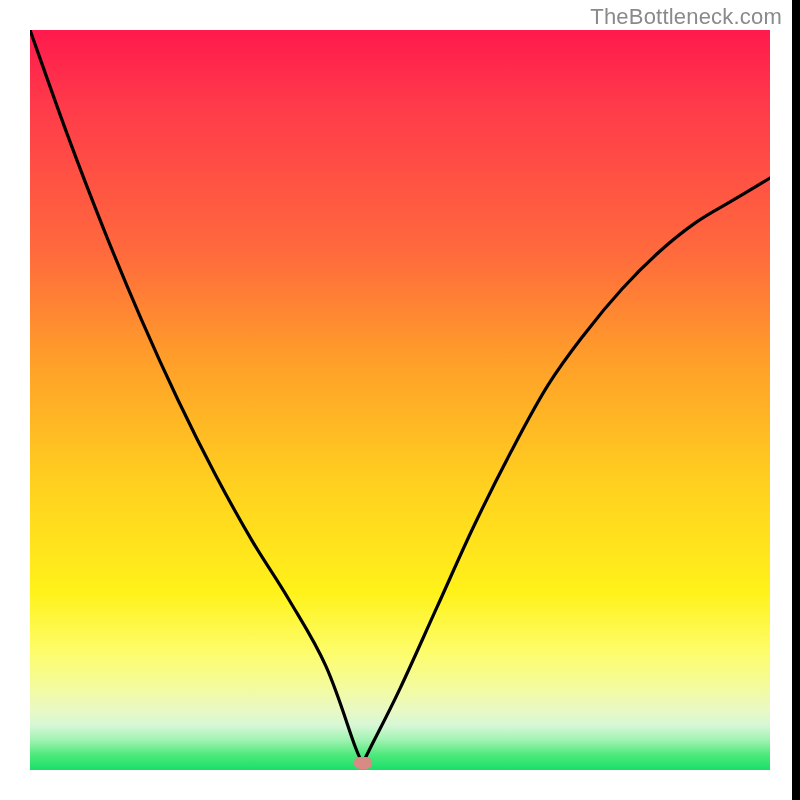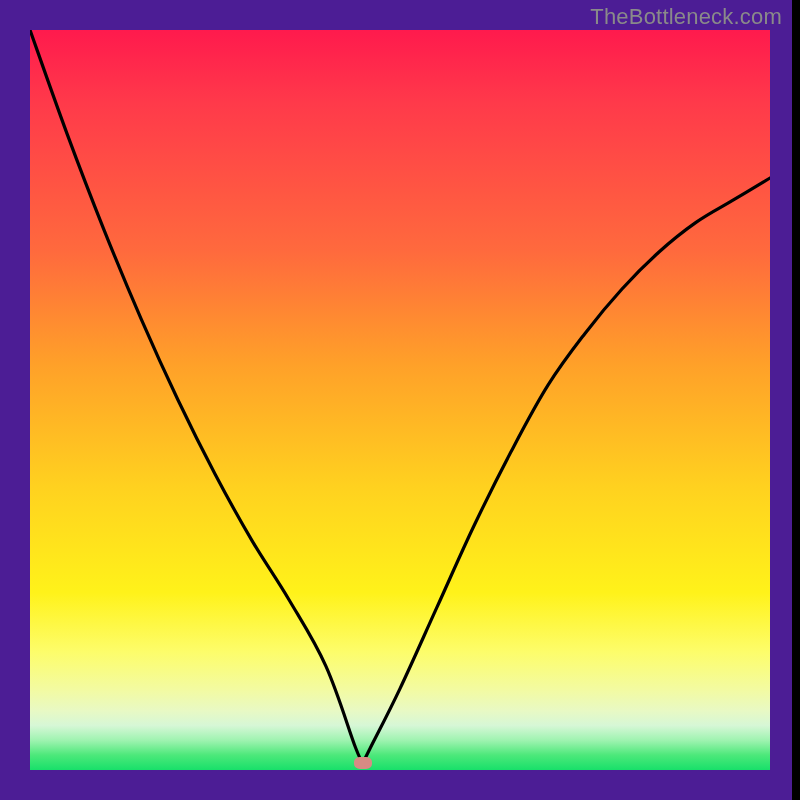--- a/index.html
+++ b/index.html
@@ -10,21 +10,21 @@
     background: #000;
     font-family: Arial, Helvetica, sans-serif;
     overflow: hidden;
   }
   .frame {
     position: absolute;
     left: 0;
     top: 0;
     width: 792px;
     height: 800px;
-    background: #4c1d95;
+    background: #ffffff;
   }
   .plot {
     position: absolute;
     left: 30px;
     top: 30px;
     width: 740px;
     height: 740px;
     overflow: hidden;
   }
   .gradient {

